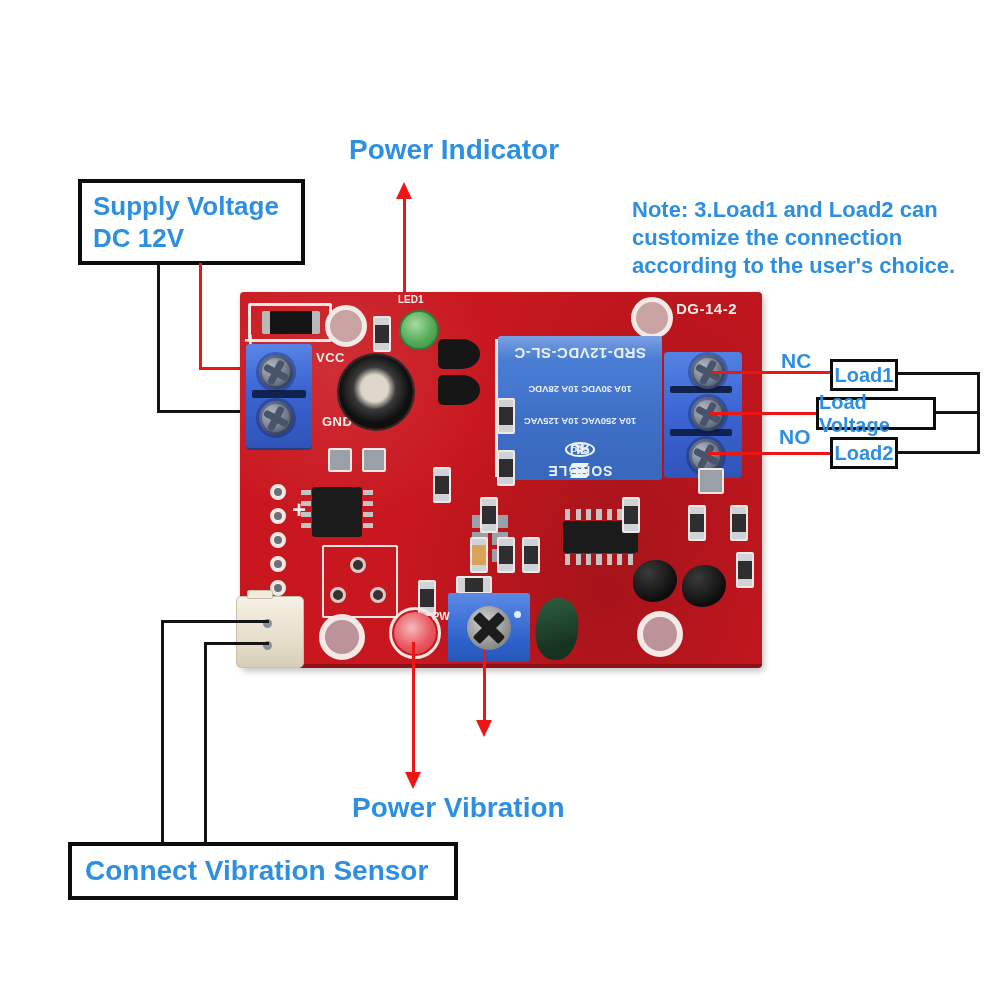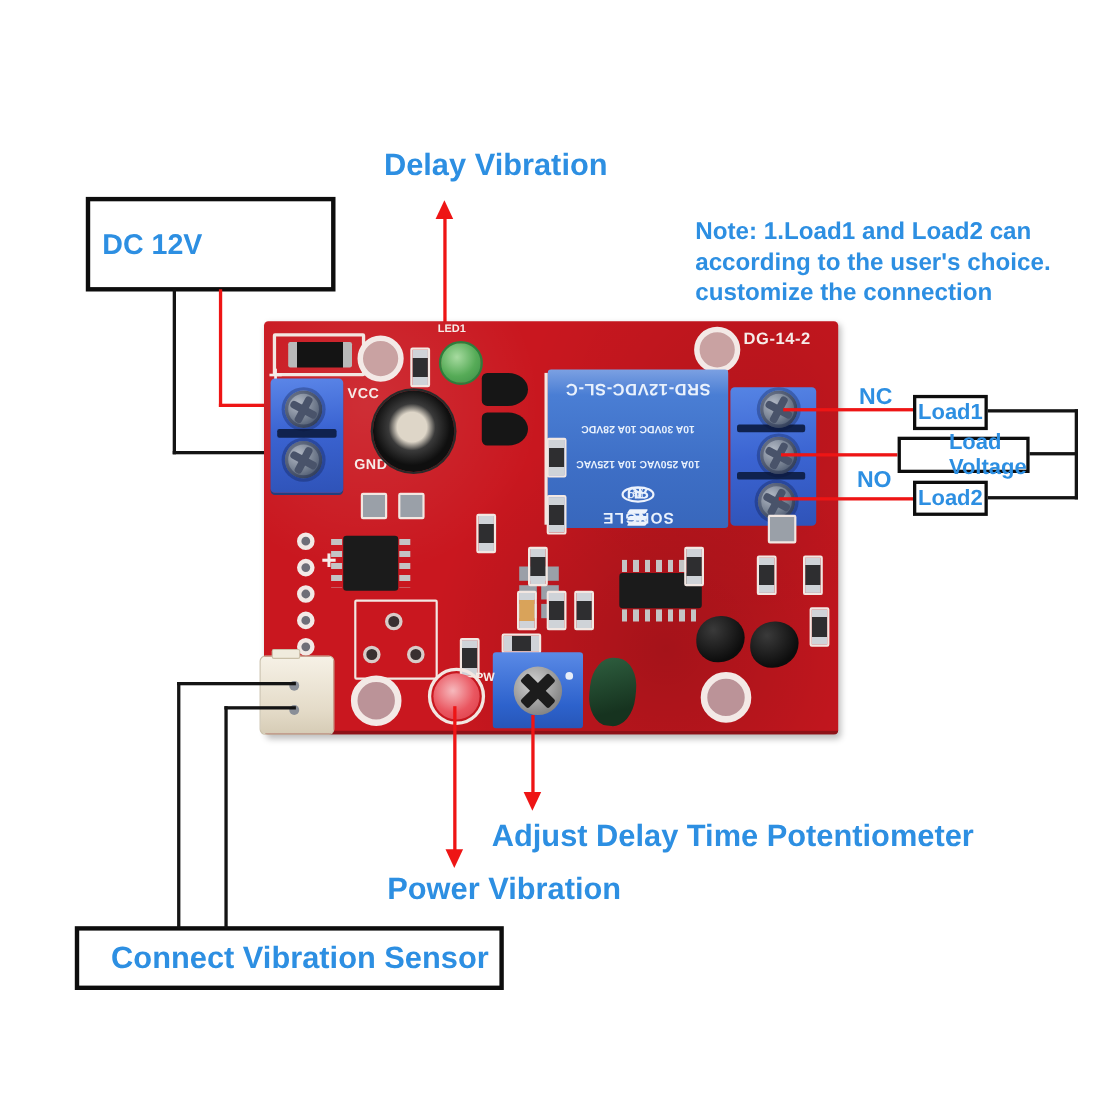--- a/index.html
+++ b/index.html
@@ -65,39 +65,39 @@
   .pot-m::before,.pot-m::after{content:"";position:absolute;left:50%;top:50%;width:36px;height:10px;
      margin:-5px 0 0 -18px;background:#1c1c1c;border-radius:2px;}
   .pot-m::before{transform:rotate(45deg);}
   .pot-m::after{transform:rotate(-45deg);}
 </style>
 </head>
 <body>
 
 <div class="canvas">
 
-  <div class="lbl blue" style="left:349px;top:134px;font-size:28px;">Delay Vibration</div>
+  <div class="lbl blue" style="left:349px;top:134px;font-size:28px;">Power Indicator</div>
 
   <div class="bxd" style="left:78px;top:179px;width:227px;height:86px;">
     <div class="blue" style="padding-left:11px;font-size:26px;line-height:1.25;">
+      <div>Supply Voltage</div>
       <div>DC 12V</div>
     </div>
   </div>
 
   <div class="lbl blue" style="left:632px;top:196px;font-size:22px;line-height:1.28;font-weight:600;">
-    <div>Note: 1.Load1 and Load2 can</div>
+    <div>Note: 3.Load1 and Load2 can</div>
+    <div>customize the connection</div>
     <div>according to the user's choice.</div>
-    <div>customize the connection</div>
-  </div>
-
-  <div class="lbl blue" style="left:447px;top:744px;font-size:28px;">Adjust Delay Time Potentiometer</div>
+  </div>
+
   <div class="lbl blue" style="left:352px;top:792px;font-size:28px;">Power Vibration</div>
 
   <div class="bxd" style="left:68px;top:842px;width:390px;height:58px;">
-    <div class="blue" style="padding-left:29px;font-size:28px;">Connect Vibration Sensor</div>
+    <div class="blue" style="padding-left:13px;font-size:28px;">Connect Vibration Sensor</div>
   </div>
 
   <div class="wk" style="left:157px;top:263px;width:3px;height:150px;"></div>
   <div class="wk" style="left:157px;top:410px;width:120px;height:3px;"></div>
   <div class="wr" style="left:199px;top:263px;width:3px;height:107px;"></div>
   <div class="wr" style="left:199px;top:367px;width:82px;height:3px;"></div>
 
   <div class="ah-up" style="left:396px;top:182px;"></div>
   <div class="wr" style="left:403px;top:197px;width:3px;height:135px;"></div>
 
@@ -234,21 +234,21 @@
   <div class="lbl blue" style="left:781px;top:349px;font-size:21px;">NC</div>
   <div class="lbl blue" style="left:779px;top:425px;font-size:21px;">NO</div>
   <div class="wr" style="left:712px;top:371px;width:118px;height:3px;"></div>
   <div class="wr" style="left:710px;top:412px;width:106px;height:3px;"></div>
   <div class="wr" style="left:708px;top:452px;width:122px;height:3px;"></div>
 
   <div class="bxd bxd3" style="left:830px;top:359px;width:68px;height:32px;">
     <div class="blue" style="font-size:20px;">Load1</div>
   </div>
   <div class="bxd bxd3" style="left:816px;top:397px;width:120px;height:33px;">
-    <div class="blue" style="font-size:20px;margin-left:44px;">Load Voltage</div>
+    <div class="blue" style="font-size:20px;">Load Voltage</div>
   </div>
   <div class="bxd bxd3" style="left:830px;top:437px;width:68px;height:32px;">
     <div class="blue" style="font-size:20px;">Load2</div>
   </div>
 
   <div class="wk" style="left:898px;top:372px;width:82px;height:3px;"></div>
   <div class="wk" style="left:977px;top:372px;width:3px;height:82px;"></div>
   <div class="wk" style="left:898px;top:451px;width:82px;height:3px;"></div>
   <div class="wk" style="left:936px;top:411px;width:44px;height:3px;"></div>
 

